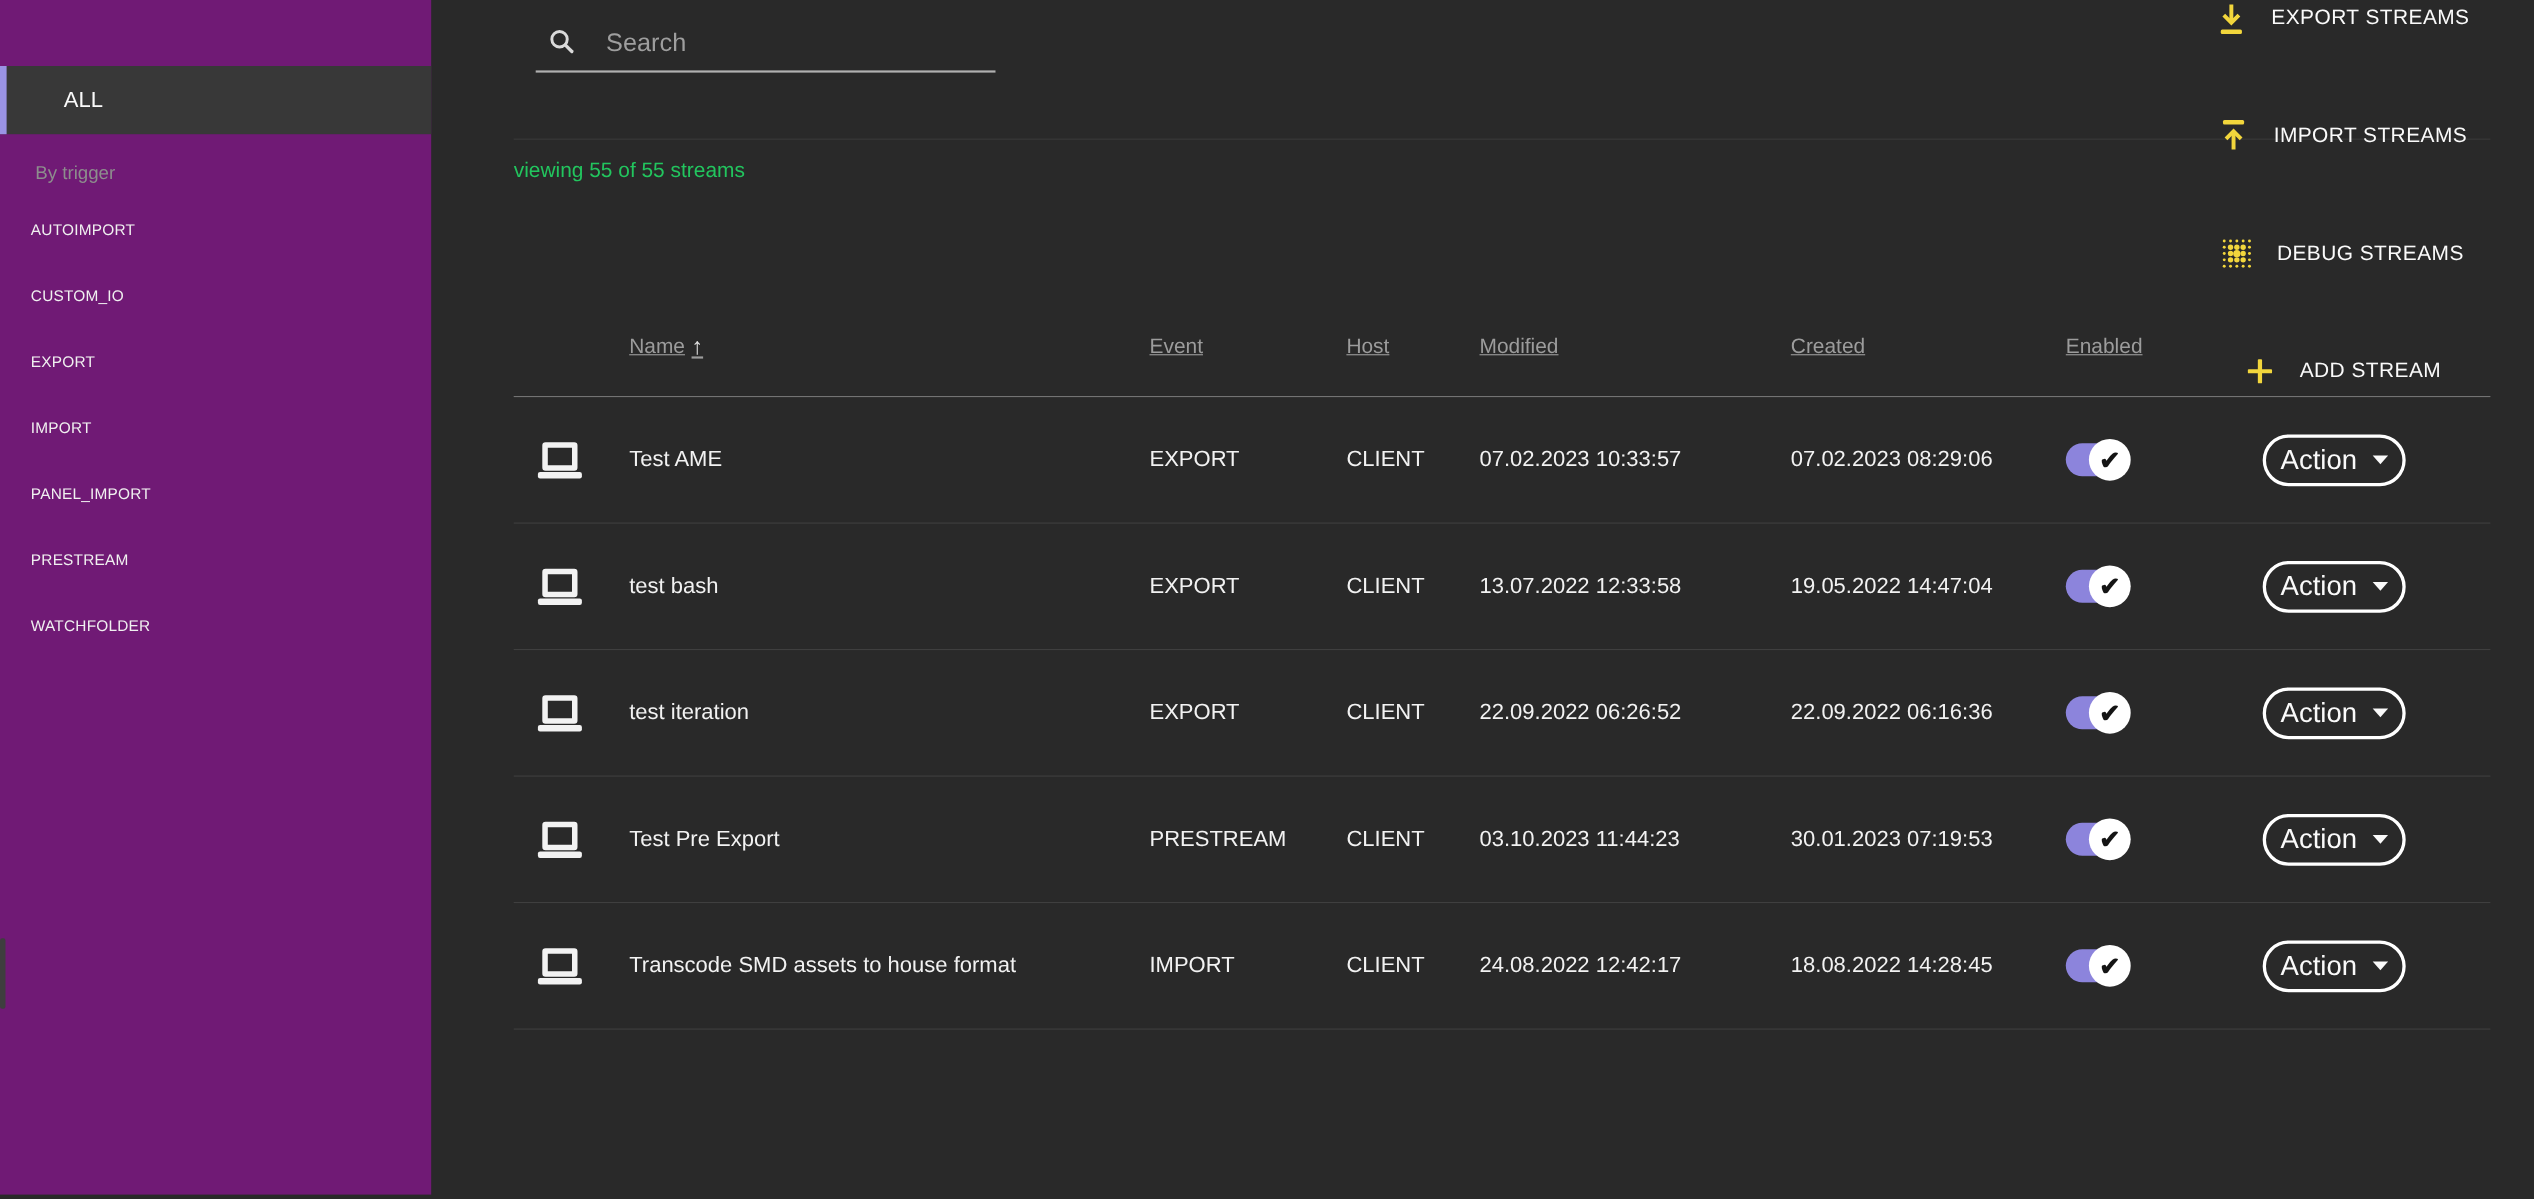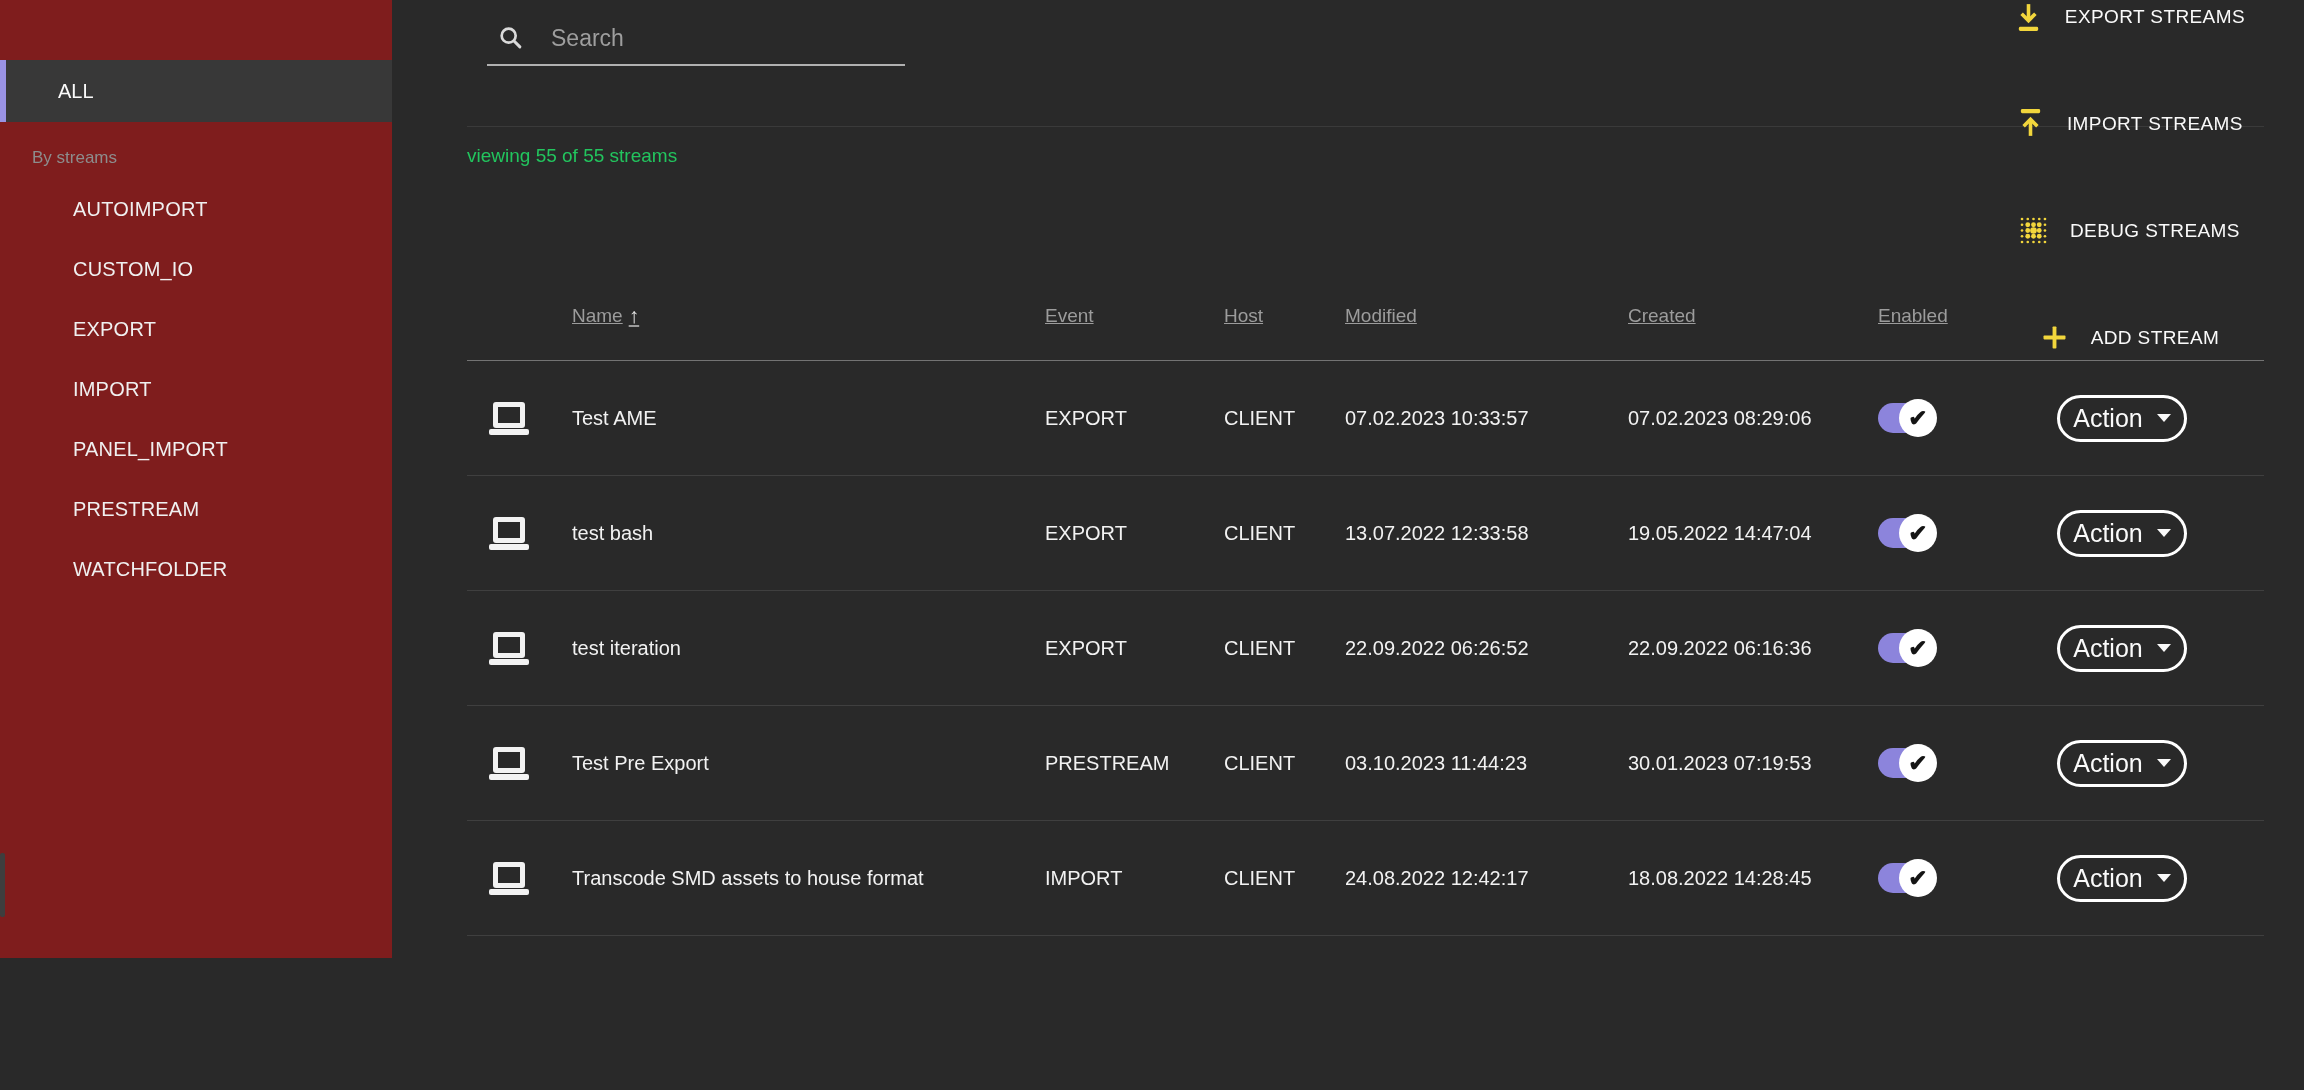--- a/index.html
+++ b/index.html
@@ -8,40 +8,40 @@
     width:2304px; height:1090px;
     background:#292929;
     font-family:"Liberation Sans", sans-serif;
     overflow:hidden; position:relative;
     color:#f2f2f2;
   }
 
   
   .sidebar {
     position:absolute; left:0; top:0;
-    width:392px; height:958px;
-    background:#7f1d1d;
+    width:392px; height:1086px;
+    background:#701a75;
   }
   .sidebar-selected {
     margin-top:60px; height:62px;
     background:#383838;
     border-left:6px solid #9a93e4;
     display:flex; align-items:center;
     padding-left:52px;
     color:#fafafa; font-size:20px;
     cursor:pointer;
   }
   .sidebar-section {
     margin-top:26px; padding-left:32px;
     color:#8d8d8d; font-size:17px; height:20px;
   }
   .sidebar-list { list-style:none; margin:11px 0 0 0; padding:0; }
   .sidebar-list li {
     height:60px; display:flex; align-items:center;
-    padding-left:73px; font-size:20px; color:#f0f0f0;
+    padding-left:28px; font-size:14px; color:#f0f0f0;
     cursor:pointer; letter-spacing:0.2px;
   }
   .scroll-thumb {
     position:absolute; left:0; top:853px;
     width:5px; height:64px; background:#3e3e3e; border-radius:2px;
   }
 
   
   .main {
     position:absolute; left:392px; top:0;
@@ -154,21 +154,21 @@
   .range { margin-left:48px; color:#cfcfcf; }
   .chev { margin-left:42px; width:40px; display:flex; justify-content:center; cursor:pointer; }
 </style>
 </head>
 <body>
 
 <aside class="sidebar">
   <div class="sidebar-selected">
     <span>ALL</span>
   </div>
-  <div class="sidebar-section">By streams</div>
+  <div class="sidebar-section">By trigger</div>
   <ul class="sidebar-list">
     <li>AUTOIMPORT</li>
     <li>CUSTOM_IO</li>
     <li>EXPORT</li>
     <li>IMPORT</li>
     <li>PANEL_IMPORT</li>
     <li>PRESTREAM</li>
     <li>WATCHFOLDER</li>
   </ul>
   <div class="scroll-thumb"></div>

